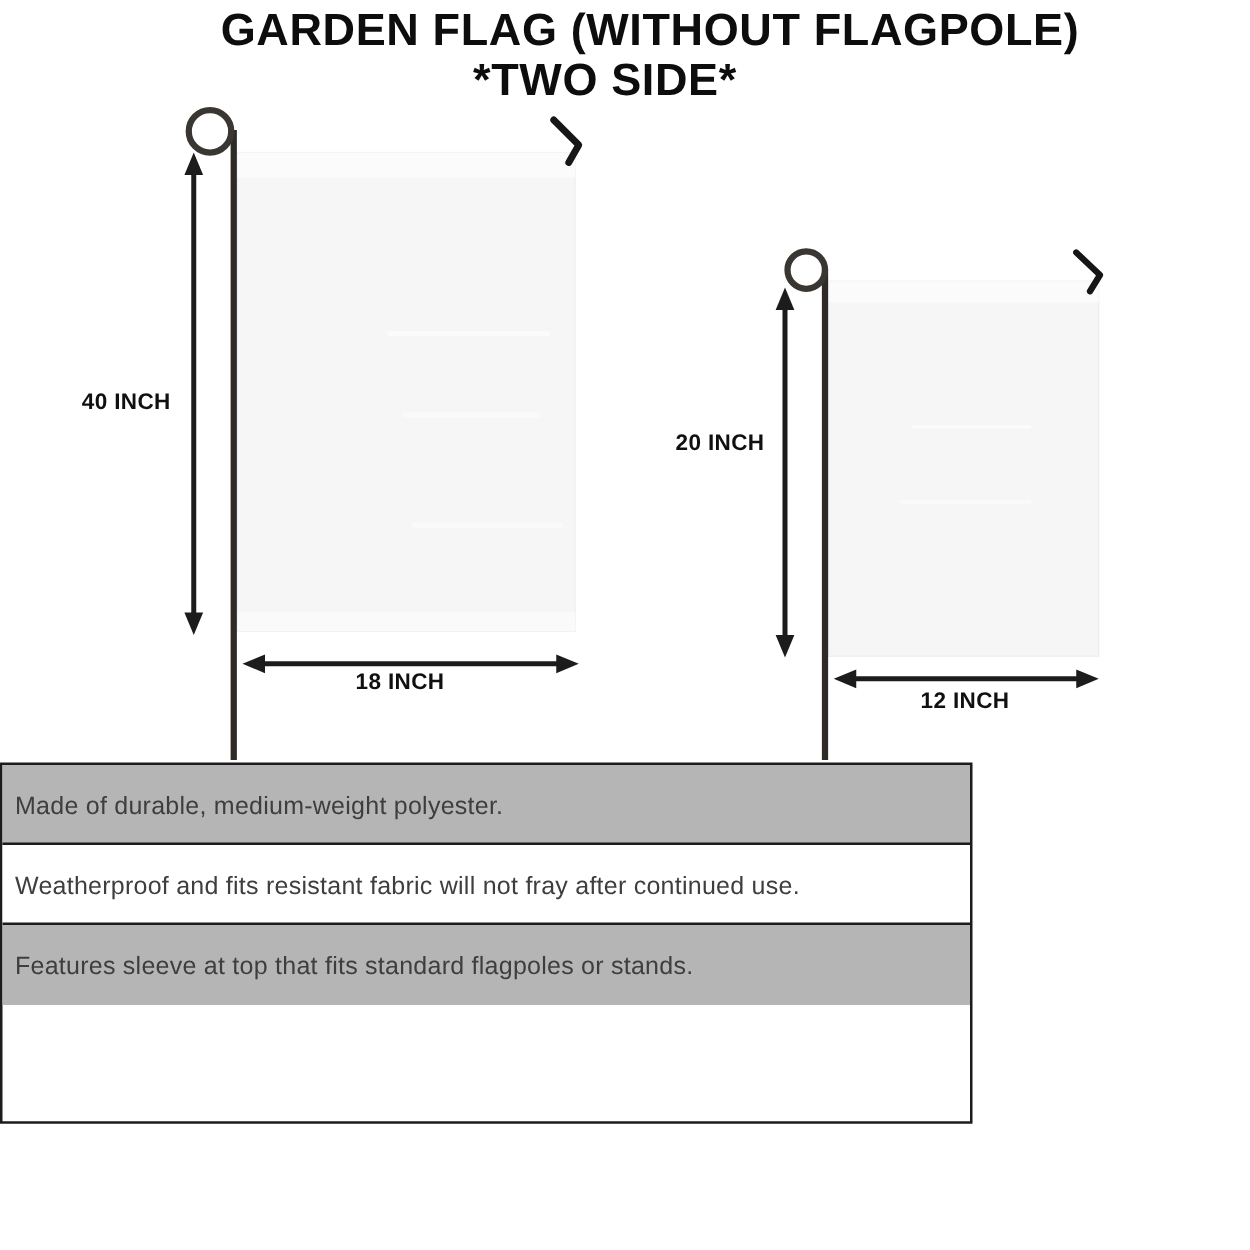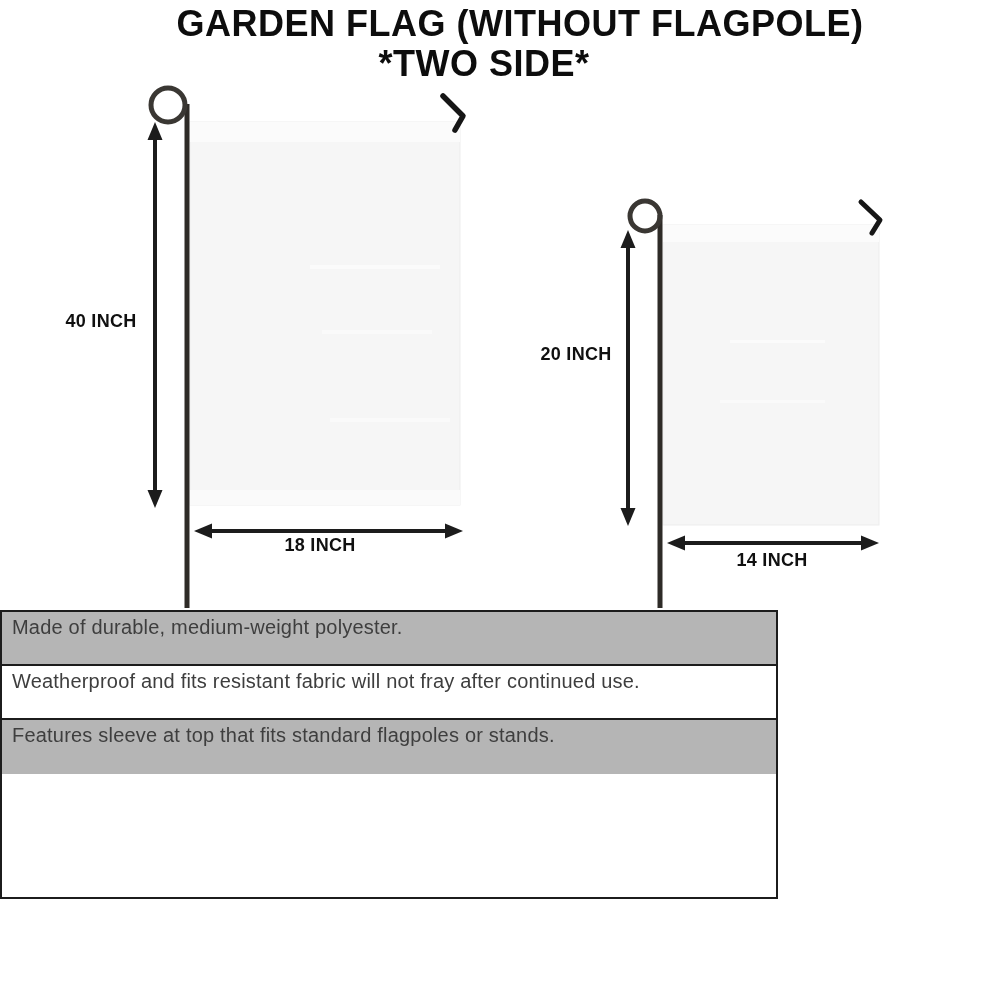--- a/index.html
+++ b/index.html
@@ -19,21 +19,21 @@
   }
   .lbl-40{left:46px;top:298px;width:110px;margin-top:13px;}
   .lbl-28{left:258px;top:535px;width:124px;}
   .lbl-18{left:524px;top:344px;width:104px;}
   .lbl-12{left:710px;top:550px;width:124px;}
   .spec-table{
     position:absolute;left:0;top:610px;width:778px;height:289px;
     box-sizing:border-box;border:2px solid #1c1c1c;background:#ffffff;
   }
   .spec-row{
-    box-sizing:border-box;height:54px;padding:2px 10px 0 10px;
+    box-sizing:border-box;height:64px;padding:20px 10px 0 10px;
     font-size:20px;color:#3e3e3e;letter-spacing:0.2px;line-height:26px;
   }
   .spec-row.gray{background:#b5b5b5;border-bottom:2px solid #1c1c1c;}
   .spec-row.white{background:#ffffff;border-bottom:2px solid #1c1c1c;}
   .spec-row:last-child{border-bottom:none;}
 </style>
 </head>
 <body>
 
 <div class="stage">
@@ -90,21 +90,21 @@
         <line x1="682" y1="543" x2="864" y2="543" stroke="#1c1c1c" stroke-width="4"></line>
         <polygon points="667,543 685,535.5 685,550.5"></polygon>
         <polygon points="879,543 861,535.5 861,550.5"></polygon>
       </g>
     </g>
   </svg>
 
   <div class="mlabel lbl-40">40 INCH</div>
   <div class="mlabel lbl-28">18 INCH</div>
   <div class="mlabel lbl-18">20 INCH</div>
-  <div class="mlabel lbl-12">14 INCH</div>
+  <div class="mlabel lbl-12">12 INCH</div>
 
   <div class="spec-table">
     <div class="spec-row gray">Made of durable, medium-weight polyester.</div>
     <div class="spec-row white">Weatherproof and fits resistant fabric will not fray after continued use.</div>
     <div class="spec-row gray">Features sleeve at top that fits standard flagpoles or stands.</div>
   </div>
 
 </div>
 
 </body></html>

